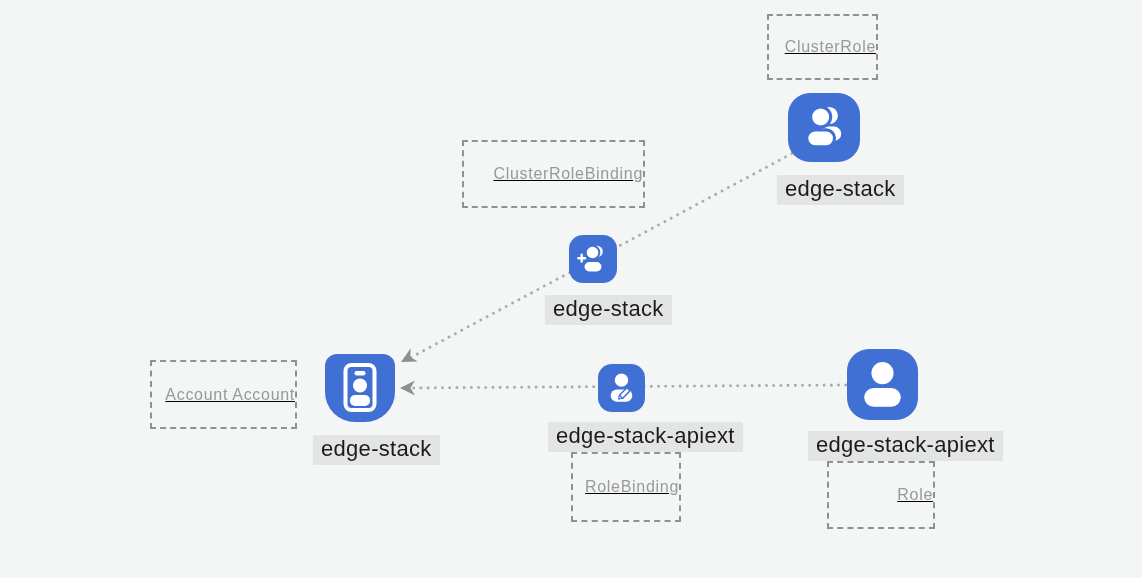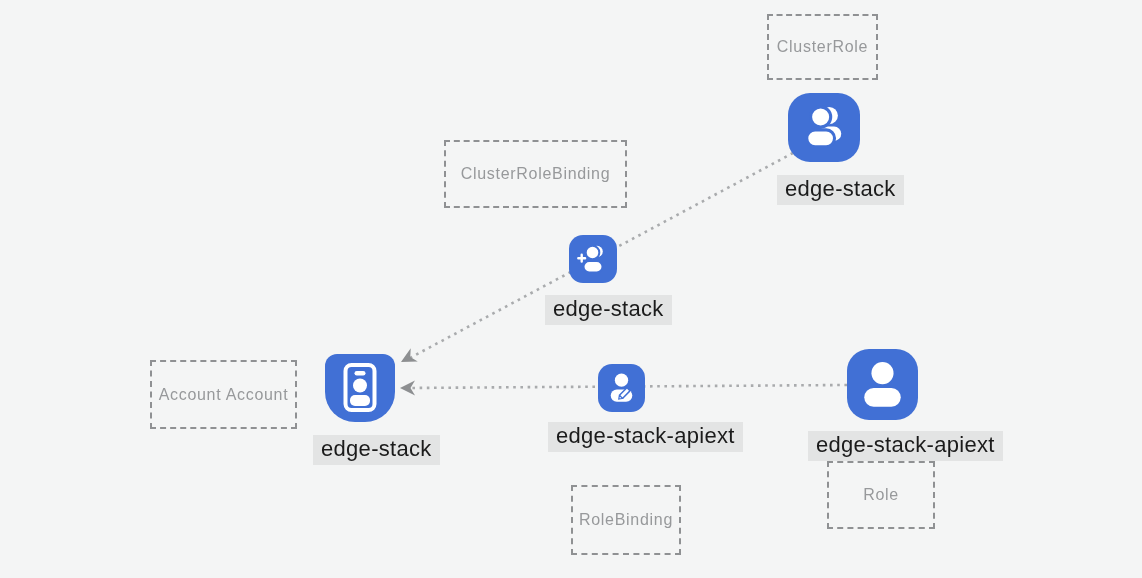--- a/index.html
+++ b/index.html
@@ -31,21 +31,21 @@
   .dotted{
     stroke:var(--connector);
     stroke-width:2.6;
     stroke-dasharray:2.6 4.6;
     fill:none;
   }
   .arrowhead{fill:var(--arrow);}
   .dashed-box{
     position:absolute;z-index:2;
     border:2px dashed var(--box-border);
-    display:flex;align-items:center;justify-content:center;
+    display:flex;align-items:center;justify-content:flex-end;text-decoration:underline;
   }
   .kind-label{
     color:var(--box-text);
     font-size:16px;
     letter-spacing:0.7px;
     white-space:nowrap;
   }
   .icon-tile{
     position:absolute;z-index:3;
     background:var(--accent-blue);
@@ -83,21 +83,21 @@
   <div class="icon-tile" style="left:788px;top:93px;width:72px;height:69px;border-radius:22px">
     <svg viewBox="0 0 72 72">
       <circle class="glyph" cx="41.5" cy="23.5" r="9"></circle>
       <rect class="glyph" x="31" y="35" width="23" height="15" rx="7.5"></rect>
       <circle class="glyph-outlined" stroke-width="3.2" cx="32.5" cy="25" r="10.5"></circle>
       <rect class="glyph-outlined" stroke-width="3.2" x="18" y="38.5" width="29" height="17.5" rx="8.75"></rect>
     </svg>
   </div>
   <div class="chip" style="left:777px;top:175px">edge-stack</div>
 
-  <div class="dashed-box" style="left:444px;top:140px;width:183px;height:68px">
+  <div class="dashed-box" style="left:462px;top:140px;width:183px;height:68px">
     <span class="kind-label">ClusterRoleBinding</span>
   </div>
   <div class="icon-tile" style="left:569px;top:235px;width:48px;height:48px;border-radius:14px">
     <svg viewBox="0 0 48 48">
       <circle class="glyph" cx="28" cy="16.5" r="5.8"></circle>
       <circle class="glyph-outlined" stroke-width="2" cx="23.5" cy="17.5" r="6.8"></circle>
       <rect class="glyph-outlined" stroke-width="2" x="14.5" y="26" width="19" height="11.5" rx="5.75"></rect>
       <path d="M12.7 19.8 v6.8 M9.3 23.2 h6.8" stroke="#ffffff" stroke-width="2.4" stroke-linecap="round" fill="none"></path>
     </svg>
   </div>
@@ -120,21 +120,21 @@
     <svg viewBox="0 0 48 48">
       <circle class="glyph" cx="24" cy="16" r="6.8"></circle>
       <rect class="glyph" x="13" y="25.5" width="22" height="12.5" rx="6.25"></rect>
       <g transform="rotate(-45 25.5 31)">
         <rect x="22.5" y="28.8" width="11" height="4.4" rx="0.8" fill="#ffffff" stroke="#4170d5" stroke-width="1.5"></rect>
         <path d="M22.5 28.8 L19.4 31 L22.5 33.2 Z" fill="#ffffff" stroke="#4170d5" stroke-width="1.2"></path>
       </g>
     </svg>
   </div>
   <div class="chip" style="left:548px;top:422px">edge-stack-apiext</div>
-  <div class="dashed-box" style="left:571px;top:485px;width:110px;height:70px">
+  <div class="dashed-box" style="left:571px;top:452px;width:110px;height:70px">
     <span class="kind-label">RoleBinding</span>
   </div>
 
   <div class="icon-tile" style="left:847px;top:349px;width:71px;height:71px;border-radius:22px">
     <svg viewBox="0 0 72 72">
       <circle class="glyph" cx="36" cy="24.5" r="11.2"></circle>
       <rect class="glyph" x="17.5" y="39.5" width="37" height="19" rx="9.5"></rect>
     </svg>
   </div>
   <div class="chip" style="left:808px;top:431px">edge-stack-apiext</div>

